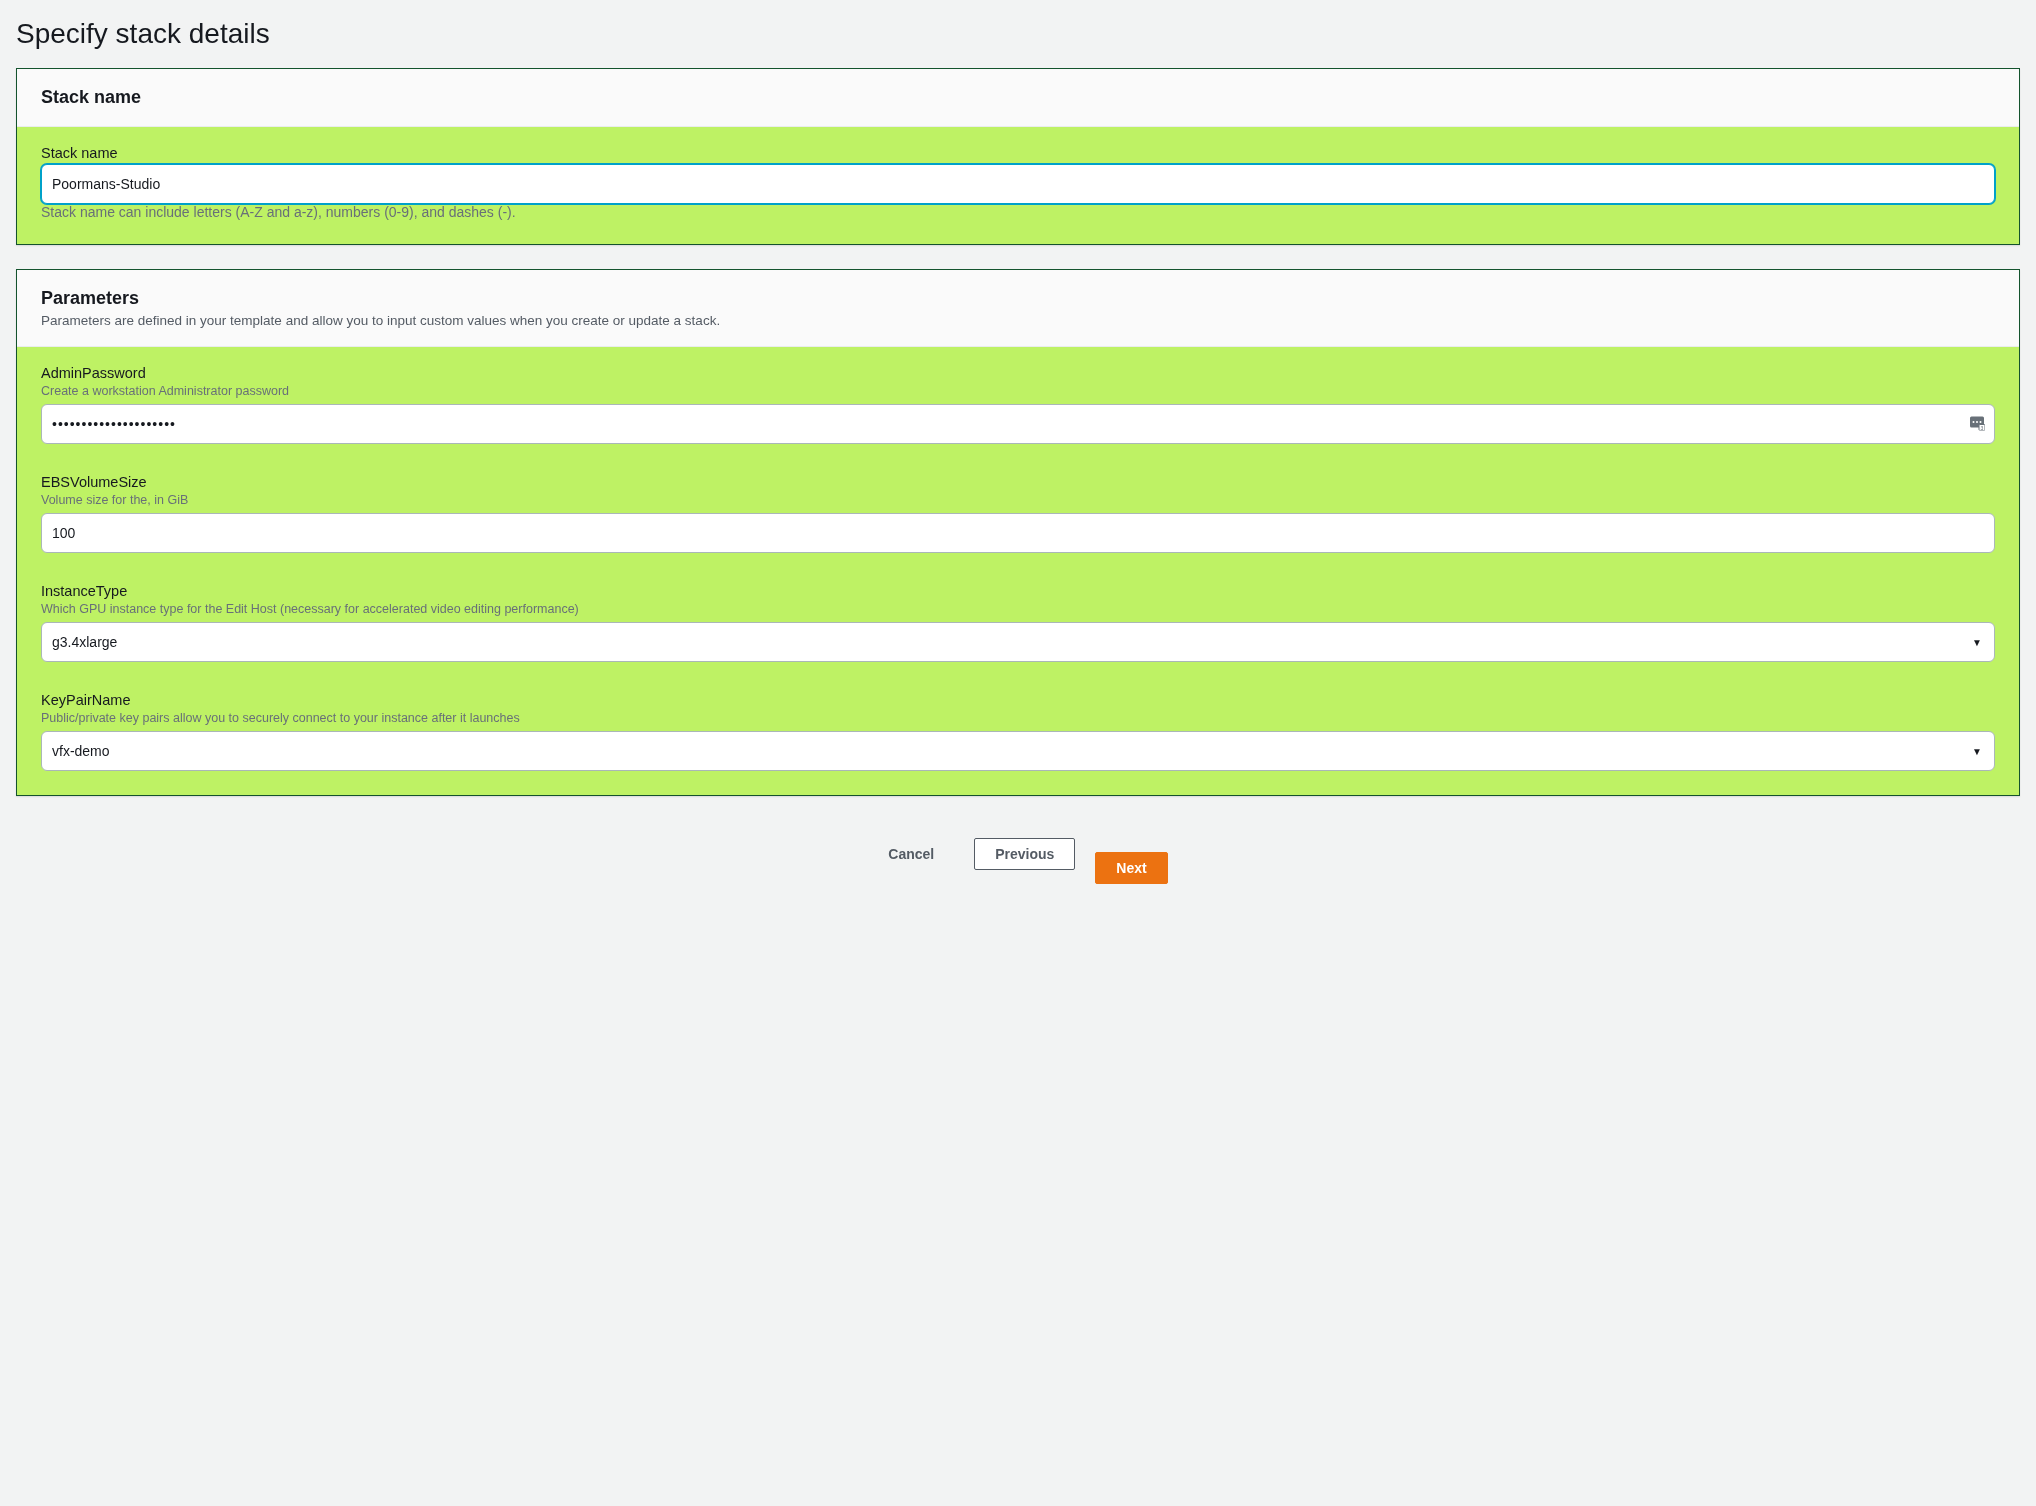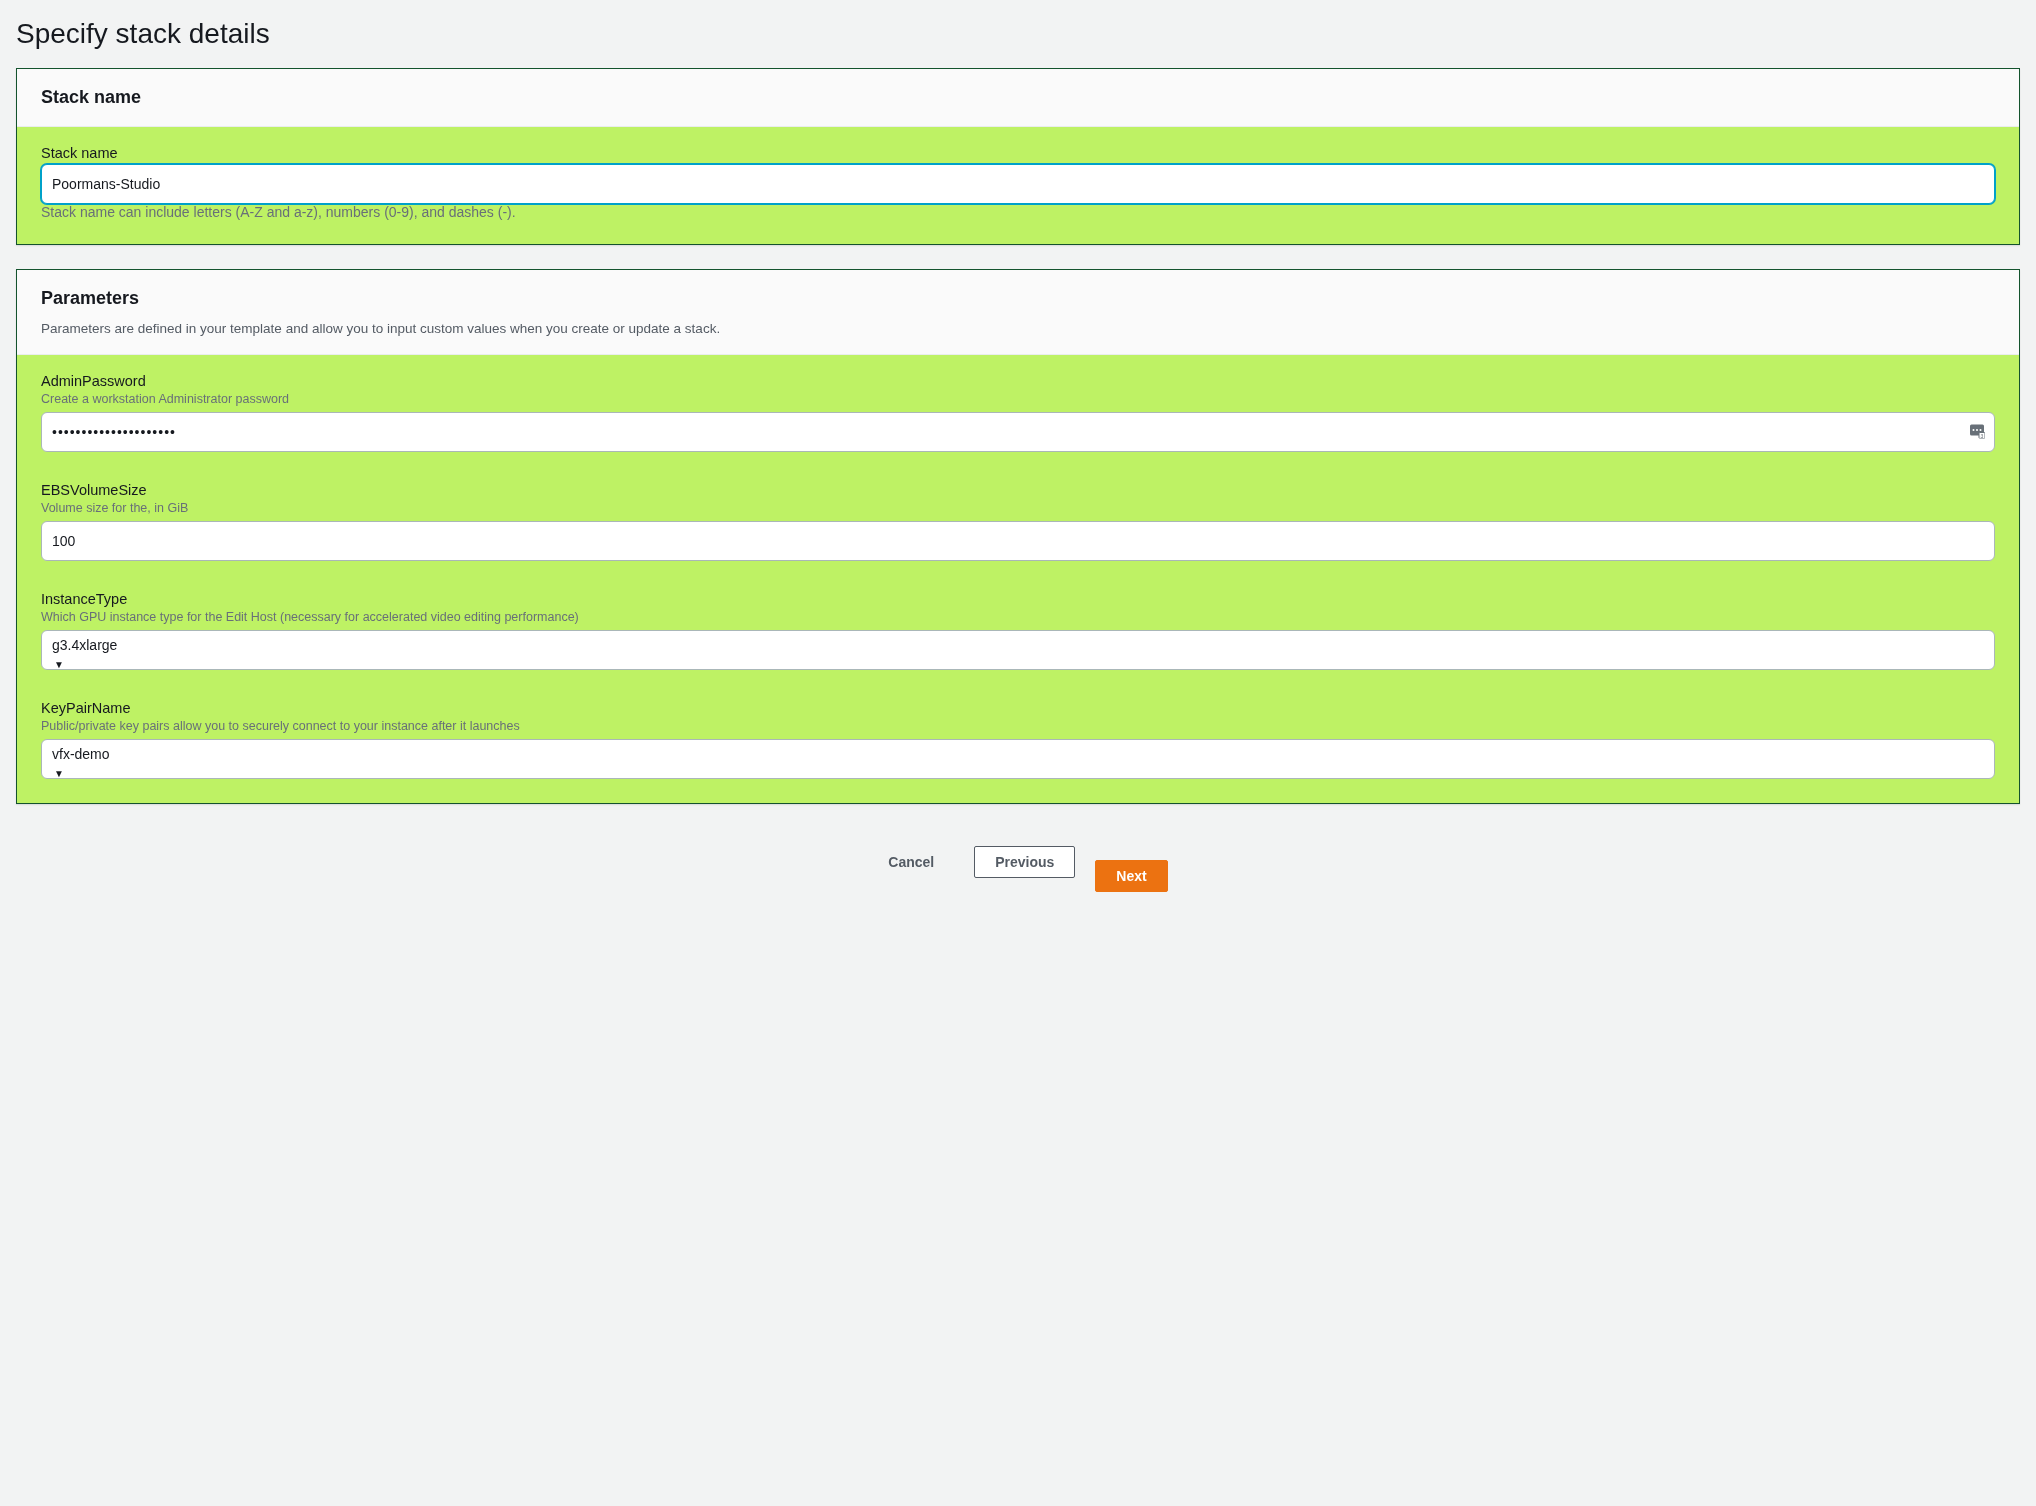--- a/index.html
+++ b/index.html
@@ -28,21 +28,21 @@
       background: #fafafa;
     }
     .panel-header h2 {
       font-size: 18px;
       font-weight: 700;
       color: #16191f;
     }
     .panel-header .subtitle {
       font-size: 13.5px;
       color: #545b64;
-      margin-top: 12px;
+      margin-top: 4px;
     }
     .panel-body {
       padding: 18px 24px 24px;
     }
     .form-group {
       margin-bottom: 30px;
     }
     .form-group:last-child {
       margin-bottom: 0;
     }
@@ -87,22 +87,22 @@
       position: absolute;
       right: 10px;
       top: 50%;
       transform: translateY(-50%);
       color: #545b64;
       pointer-events: none;
     }
     .select-wrap {
       position: relative;
       display: flex;
+      align-items: center;
       padding: 0;
-      flex-direction: column;
     }
     .select-wrap .select-value {
       flex: 1;
       padding: 6px 10px;
     }
     .select-wrap .chevron {
       padding: 0 12px;
       color: #16191f;
       font-size: 10px;
     }

